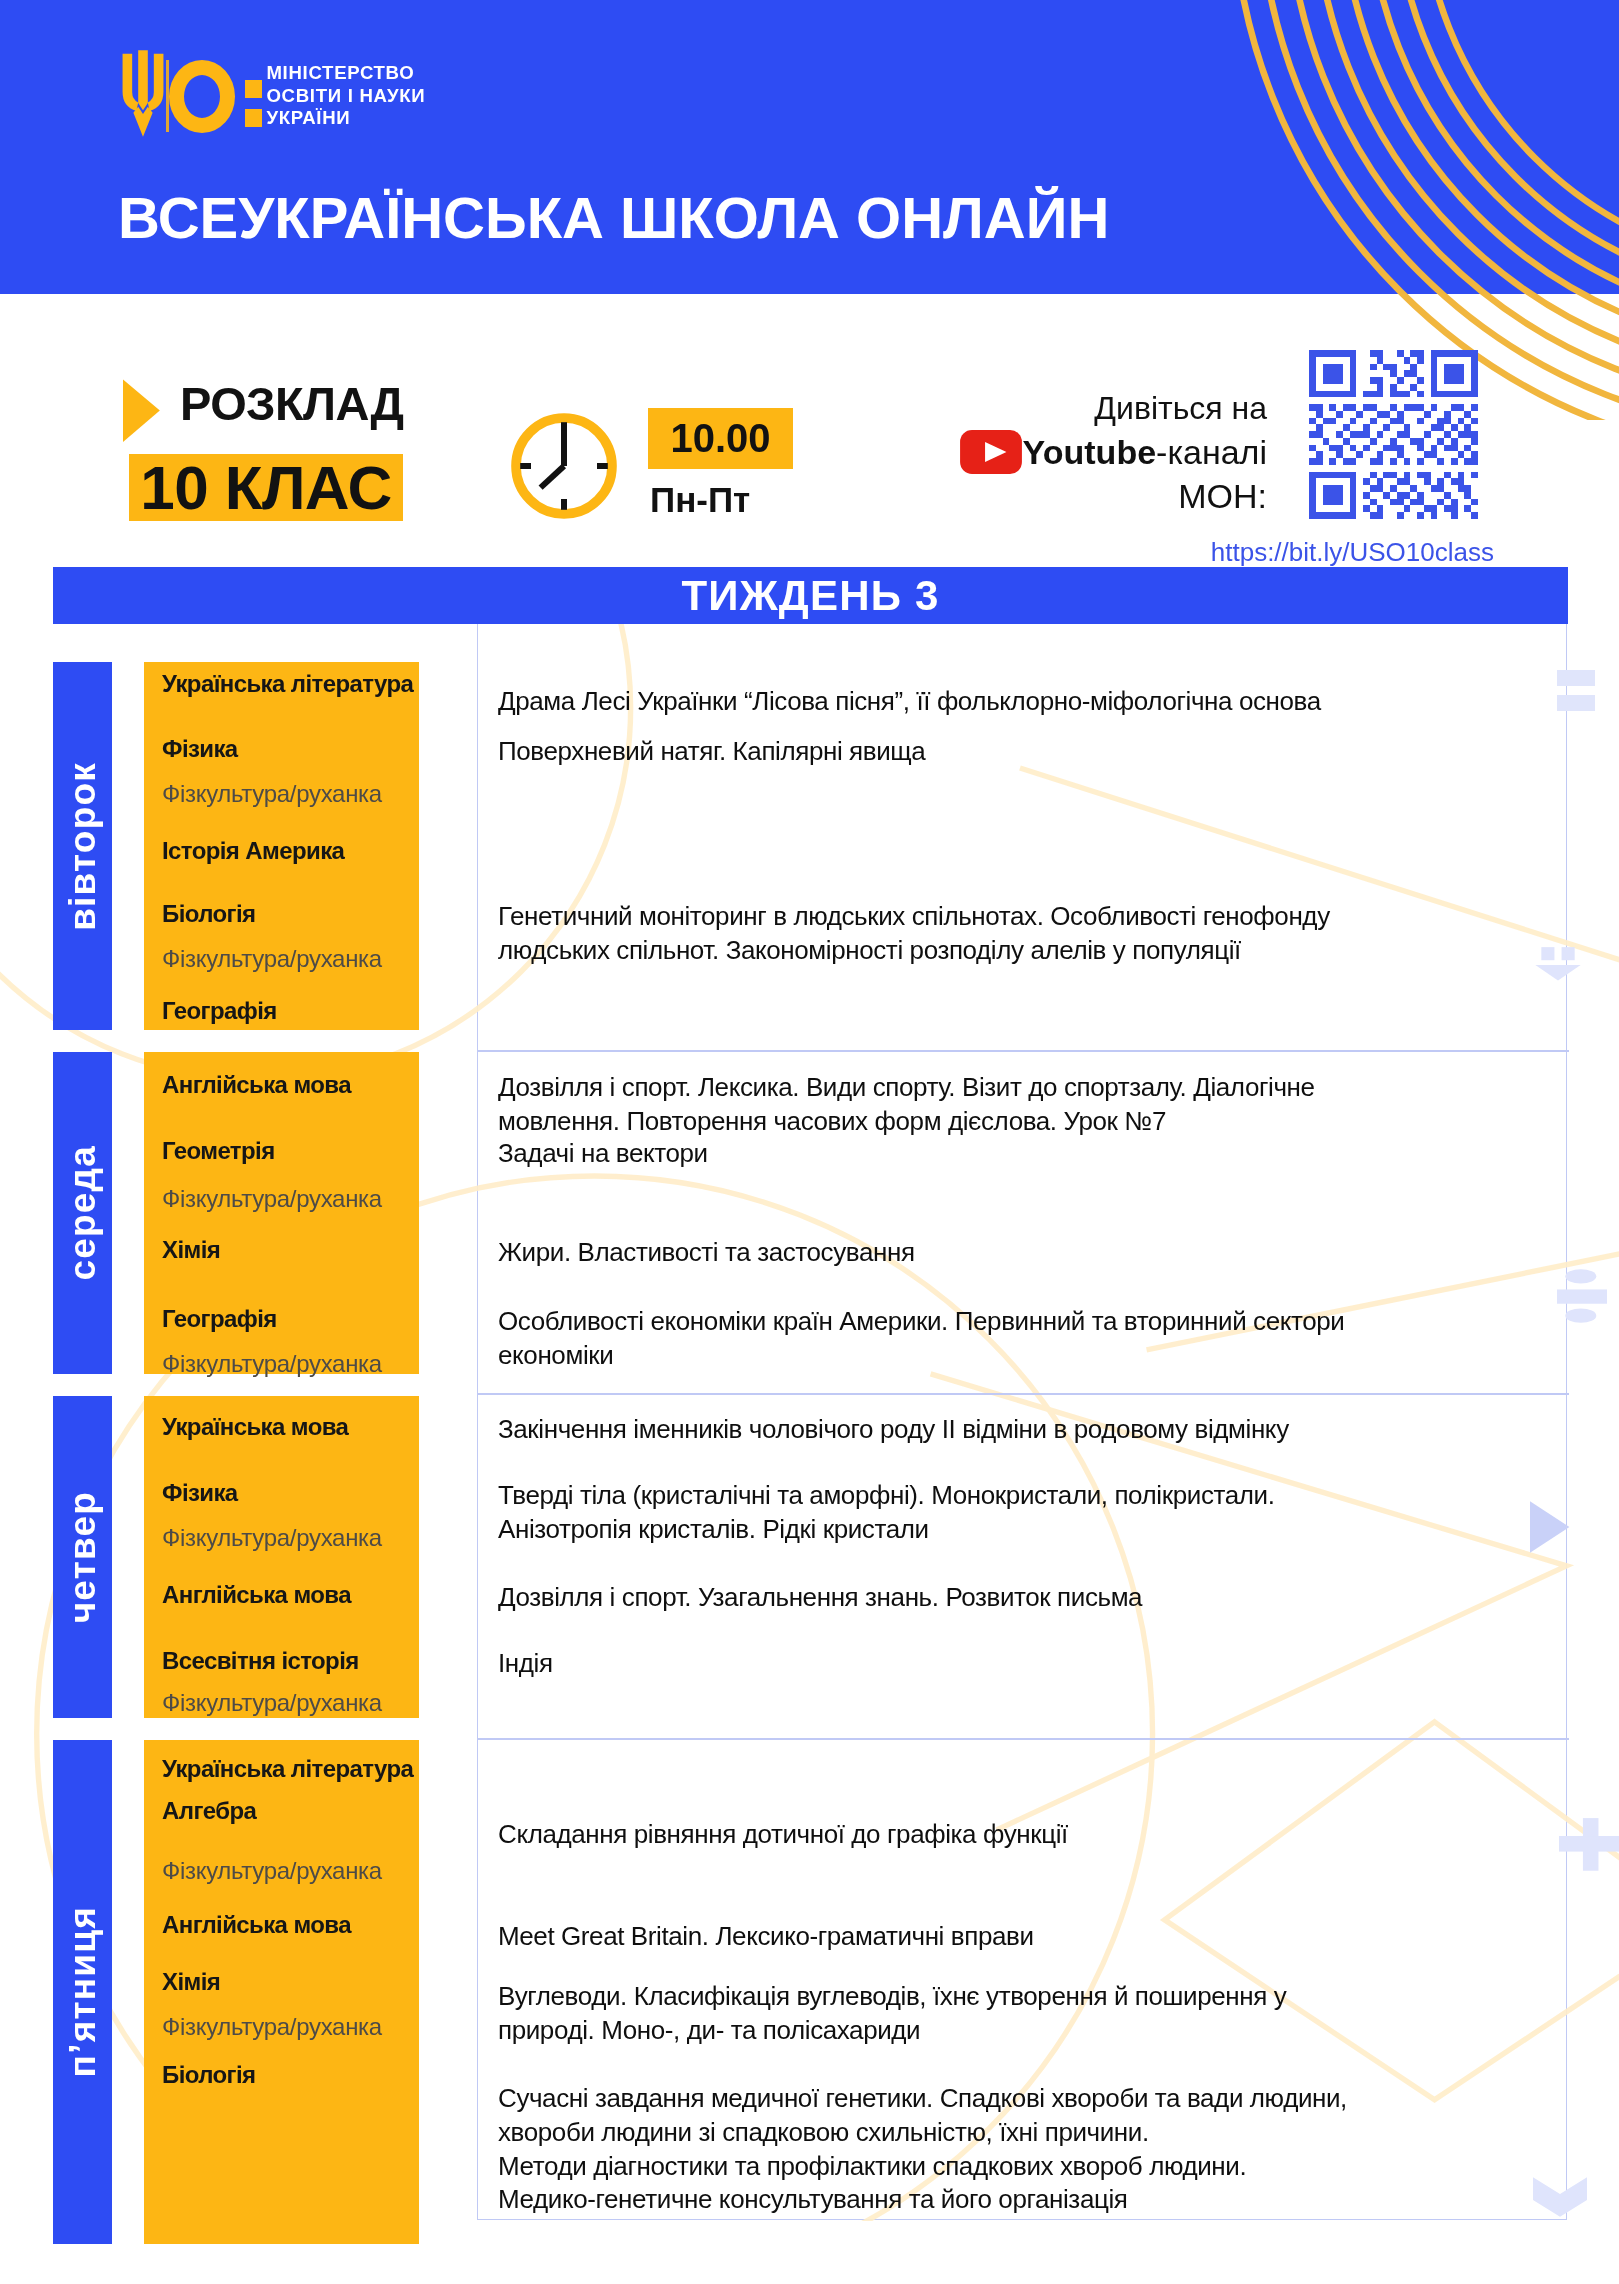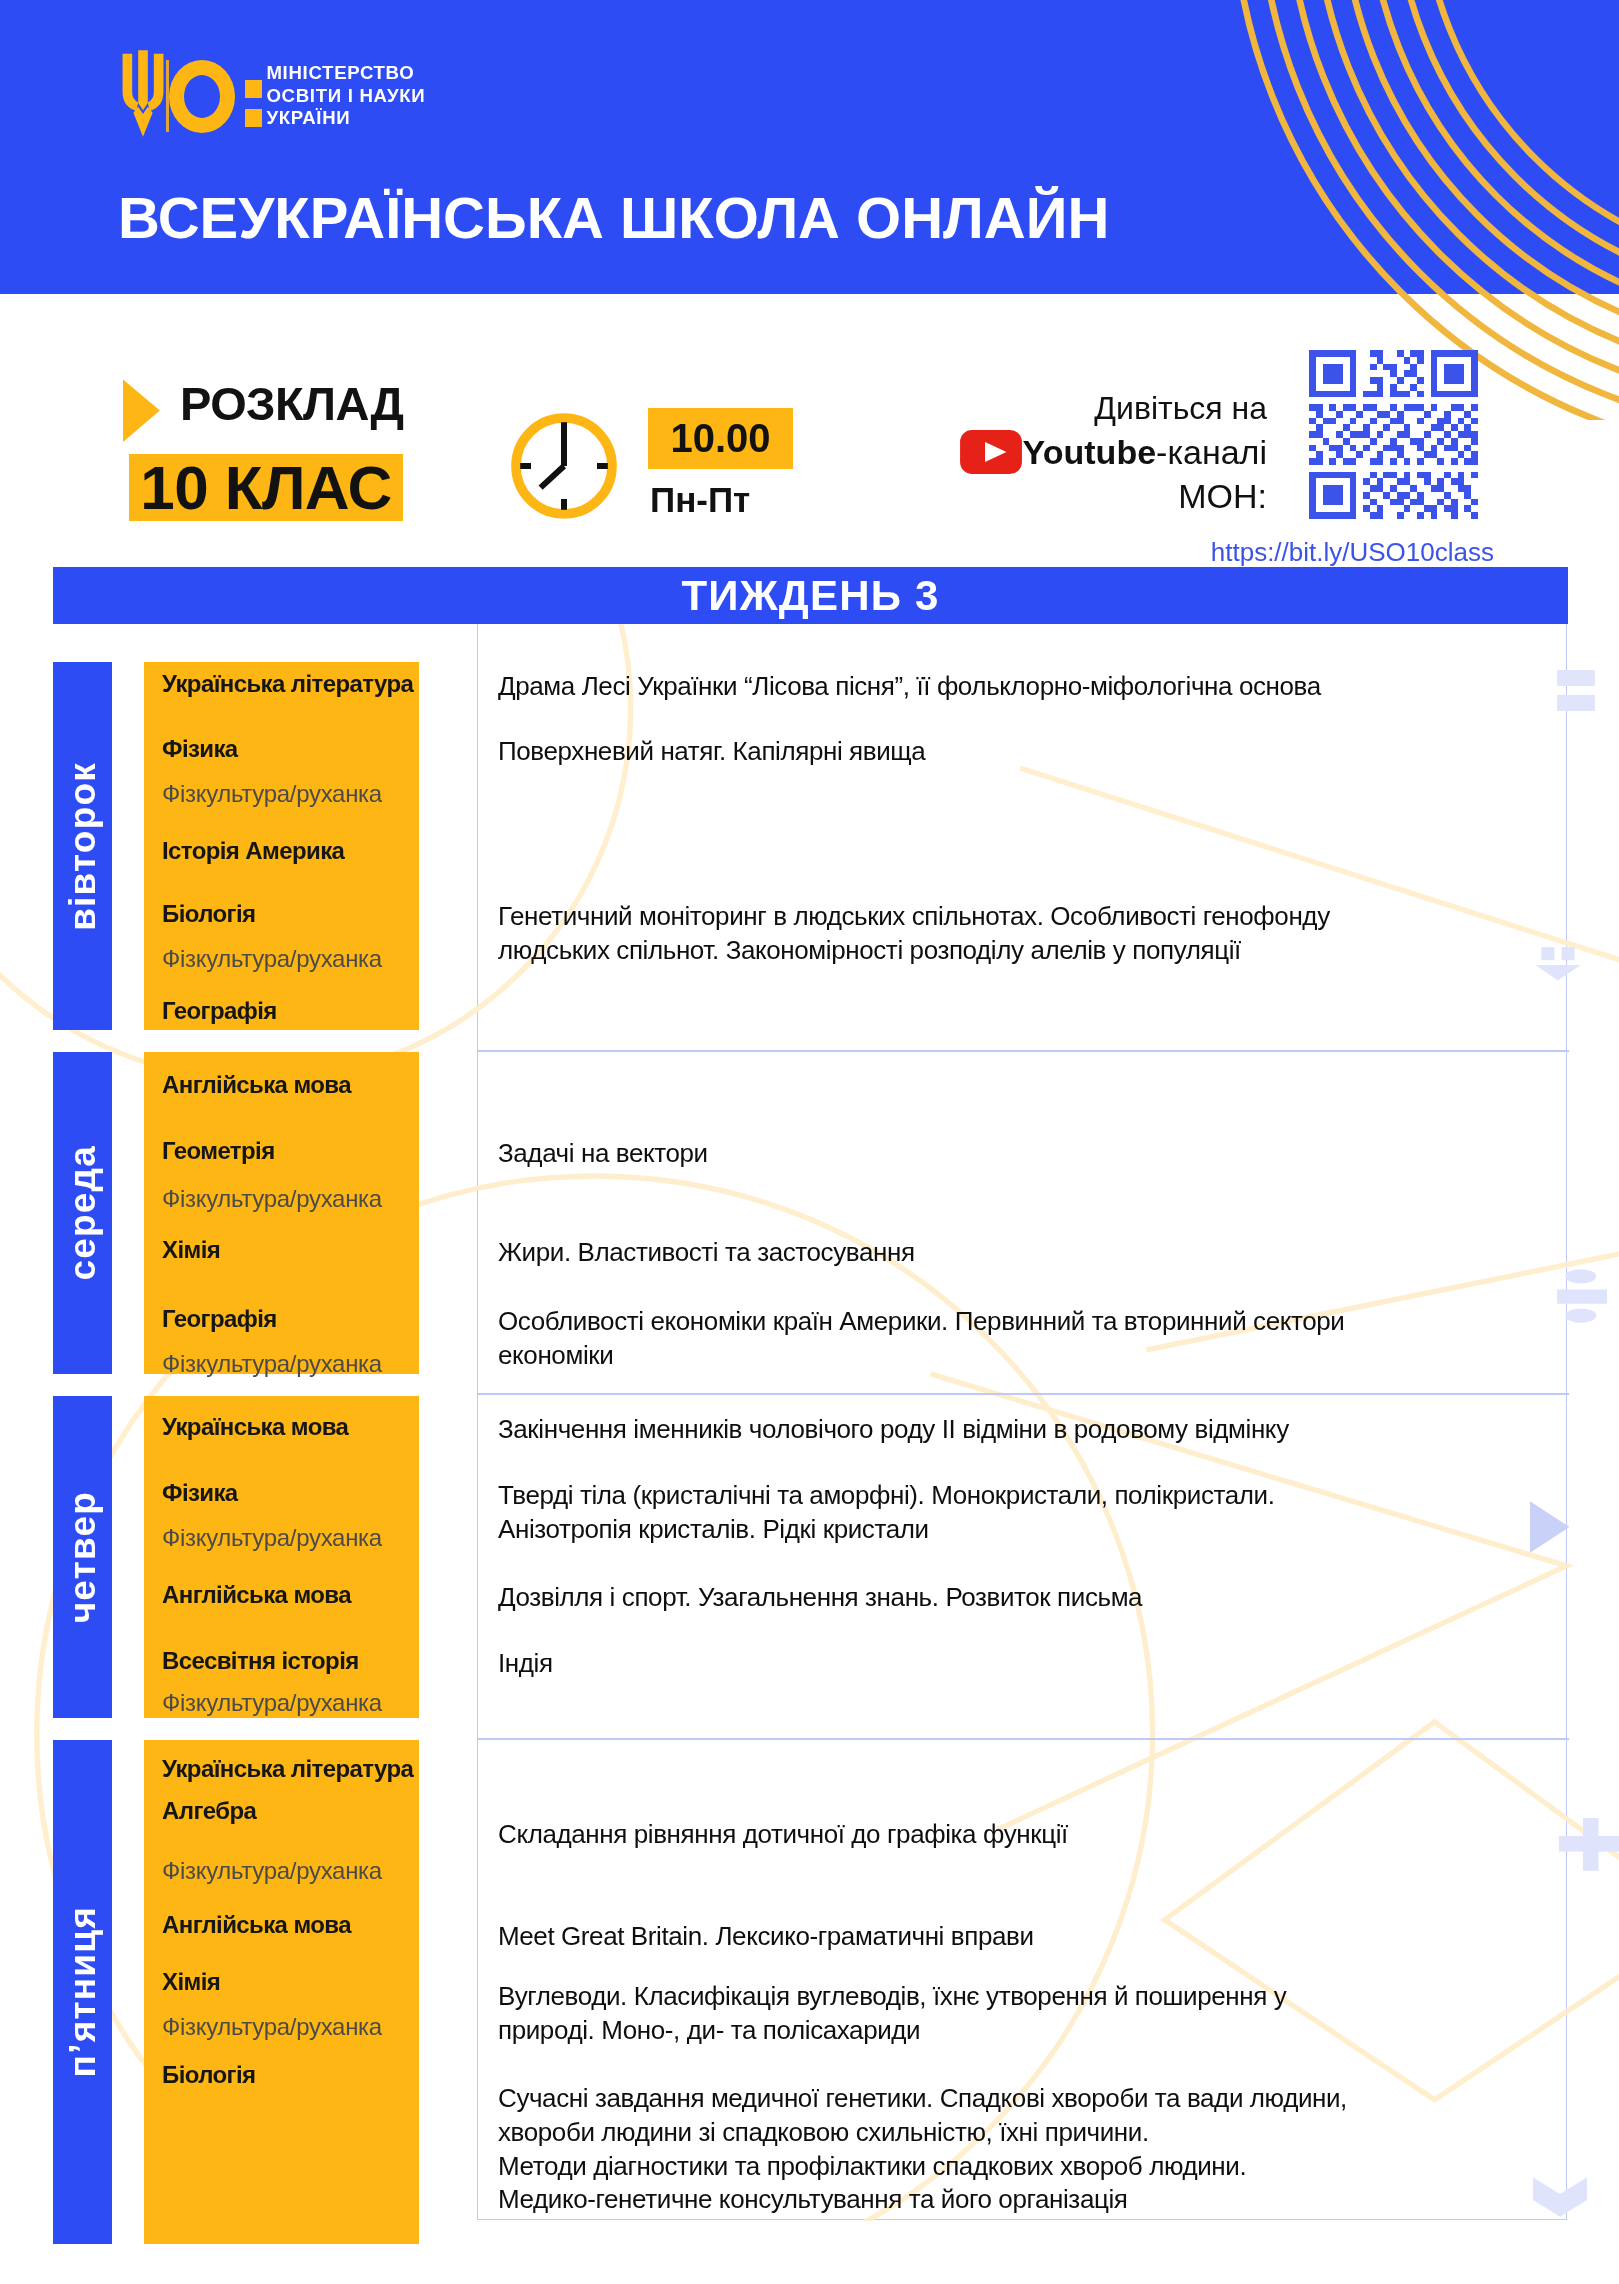--- a/index.html
+++ b/index.html
@@ -174,40 +174,42 @@
       <div class="subj-box">
         <div class="subj" style="top:8.4px">Українська література</div>
         <div class="subj" style="top:73px">Фізика</div>
         <div class="subj pe" style="top:118px">Фізкультура/руханка</div>
         <div class="subj" style="top:175px">Історія Америка</div>
         <div class="subj" style="top:238px">Біологія</div>
         <div class="subj pe" style="top:283px">Фізкультура/руханка</div>
         <div class="subj" style="top:335px">Географія</div>
       </div>
       <div class="topics">
-        <div class="topic" style="top:8px">Драма Лесі Українки “Лісова пісня”, її фольклорно-міфологічна основа</div>
+        <div class="topic" style="top:23px">Драма Лесі Українки “Лісова пісня”, її фольклорно-міфологічна основа</div>
         <div class="topic" style="top:73px">Поверхневий натяг. Капілярні явища</div>
         <div class="topic" style="top:238px">Генетичний моніторинг в людських спільнотах. Особливості генофонду
 людських спільнот. Закономірності розподілу алелів у популяції</div>
       </div>
     </section>
 
     <section class="day" style="top:428px;height:322px">
       <div class="day-bar">
         <span class="day-name">середа</span>
       </div>
       <div class="subj-box">
         <div class="subj" style="top:19px">Англійська мова</div>
         <div class="subj" style="top:85px">Геометрія</div>
         <div class="subj pe" style="top:133px">Фізкультура/руханка</div>
         <div class="subj" style="top:184px">Хімія</div>
         <div class="subj" style="top:253px">Географія</div>
         <div class="subj pe" style="top:298px">Фізкультура/руханка</div>
       </div>
       <div class="topics">
+        <div class="topic" style="top:19px">Дозвілля і спорт. Лексика. Види спорту. Візит до спортзалу. Діалогічне
+мовлення. Повторення часових форм дієслова. Урок №7</div>
         <div class="topic" style="top:85px">Задачі на вектори</div>
         <div class="topic" style="top:184px">Жири. Властивості та застосування</div>
         <div class="topic" style="top:253px">Особливості економіки країн Америки. Первинний та вторинний сектори
 економіки</div>
       </div>
     </section>
 
     <section class="day" style="top:772px;height:322px">
       <div class="day-bar">
         <span class="day-name">четвер</span>

